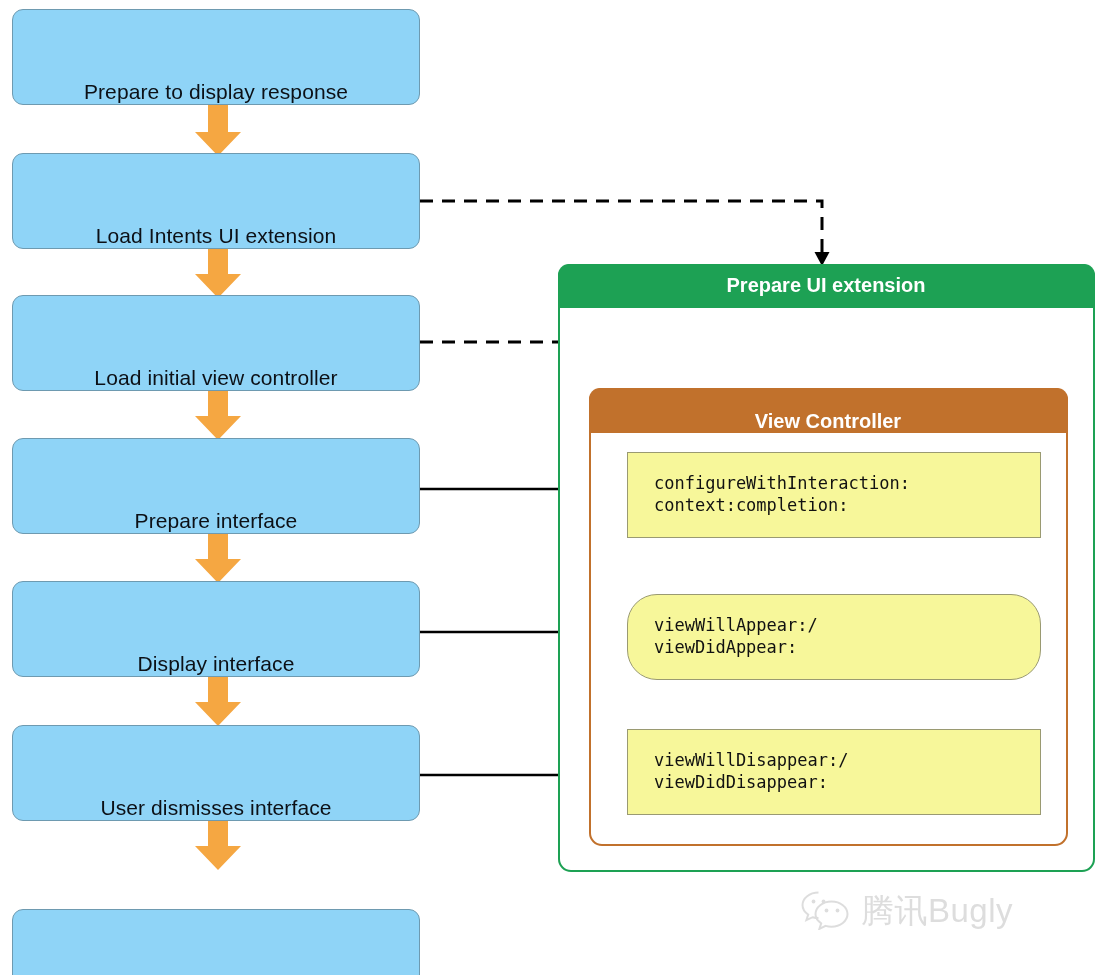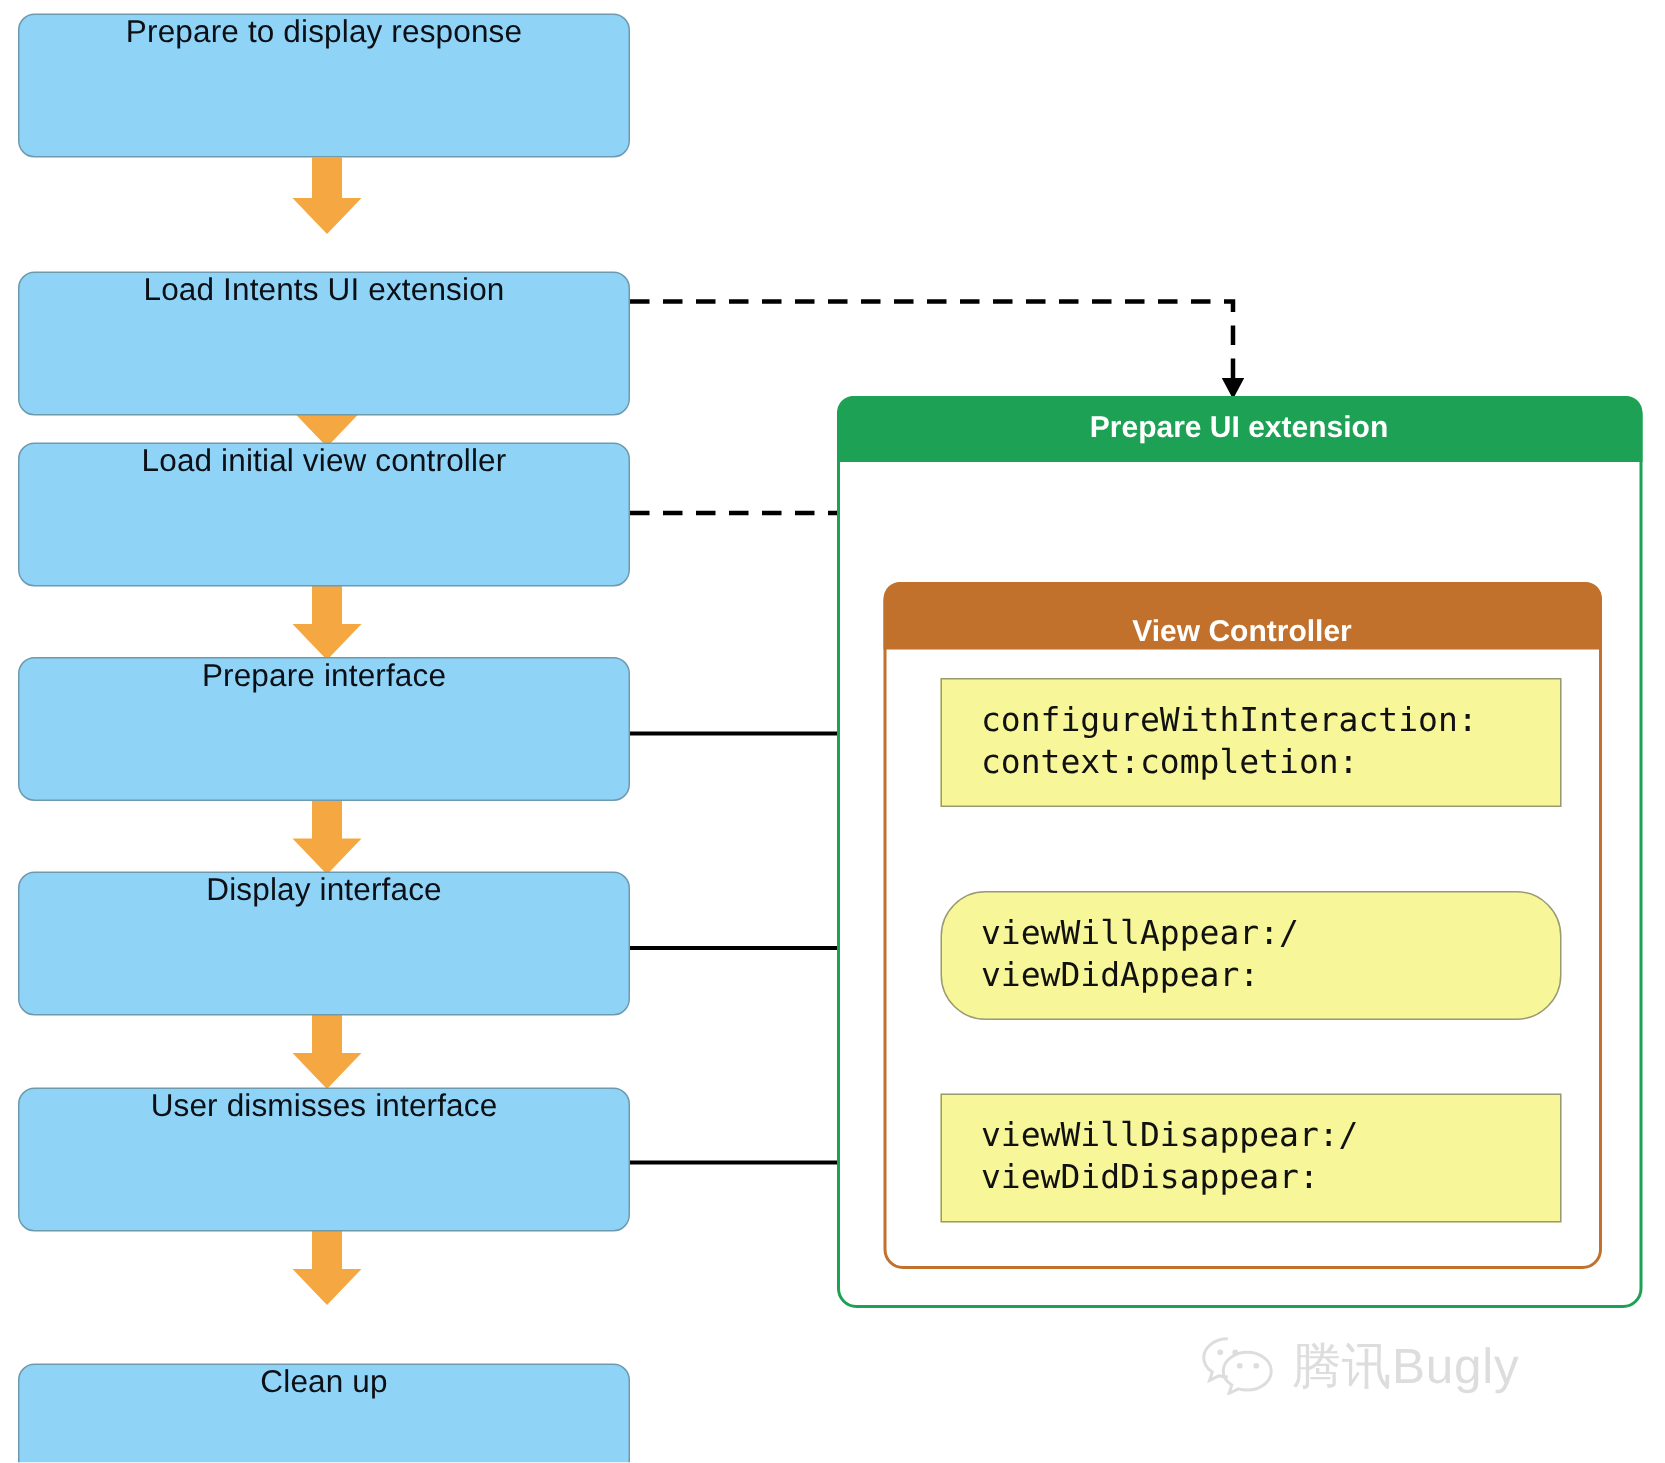--- a/index.html
+++ b/index.html
@@ -23,21 +23,21 @@
   .flow-box {
     position: absolute;
     left: 12px;
     width: 408px;
     height: 96px;
     box-sizing: border-box;
     background: #8FD4F7;
     border: 1.5px solid #6E9AB0;
     border-radius: 11px;
     display: flex;
-    align-items: flex-start;
+    align-items: flex-end;
     justify-content: center;
     color: #0c1016;
     font-size: 21px;
     letter-spacing: 0.1px;
     text-align: center;
   }
 
   
   #ext-container {
     position: absolute;
@@ -103,21 +103,21 @@
     width: 414px;
     height: 86px;
     box-sizing: border-box;
     background: #F7F79A;
     border: 1.5px solid #9a9a72;
     display: flex;
     flex-direction: column;
     justify-content: center;
     padding-left: 26px;
     font-family: "DejaVu Sans Mono", "Liberation Mono", monospace;
-    font-size: 22px;
+    font-size: 17px;
     line-height: 1.28;
     color: #111111;
     white-space: pre;
   }
 
   
   #connectors {
     position: absolute;
     left: 0;
     top: 0;
@@ -194,21 +194,21 @@
       <line x1="420" y1="632" x2="616" y2="632" stroke="#000000" stroke-width="2.6" marker-end="url(#blackArrow)"></line>
     </g>
     <g>
       <line x1="420" y1="775" x2="616" y2="775" stroke="#000000" stroke-width="2.6" marker-end="url(#blackArrow)"></line>
     </g>
   </svg>
 
   <div class="flow-box" style="top:9px;">
     <span>Prepare to display response</span>
   </div>
-  <div class="flow-box" style="top:153px;margin-top:28px;">
+  <div class="flow-box" style="top:153px;">
     <span>Load Intents UI extension</span>
   </div>
   <div class="flow-box" style="top:295px;">
     <span>Load initial view controller</span>
   </div>
   <div class="flow-box" style="top:438px;">
     <span>Prepare interface</span>
   </div>
   <div class="flow-box" style="top:581px;">
     <span>Display interface</span>

